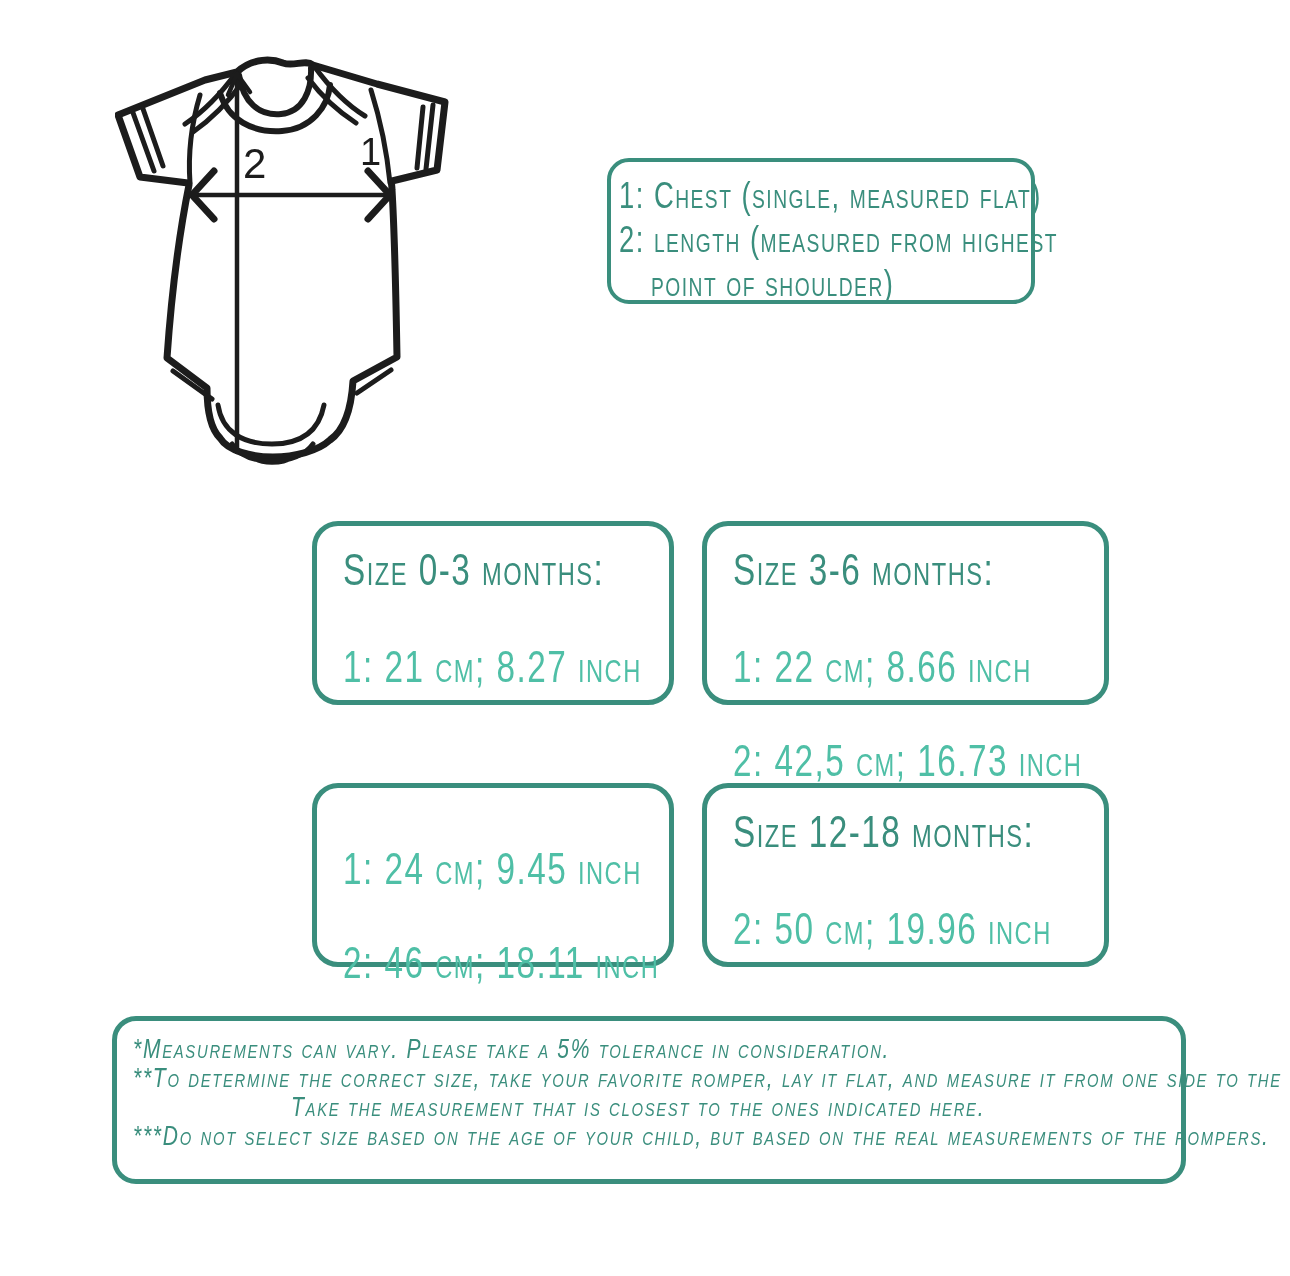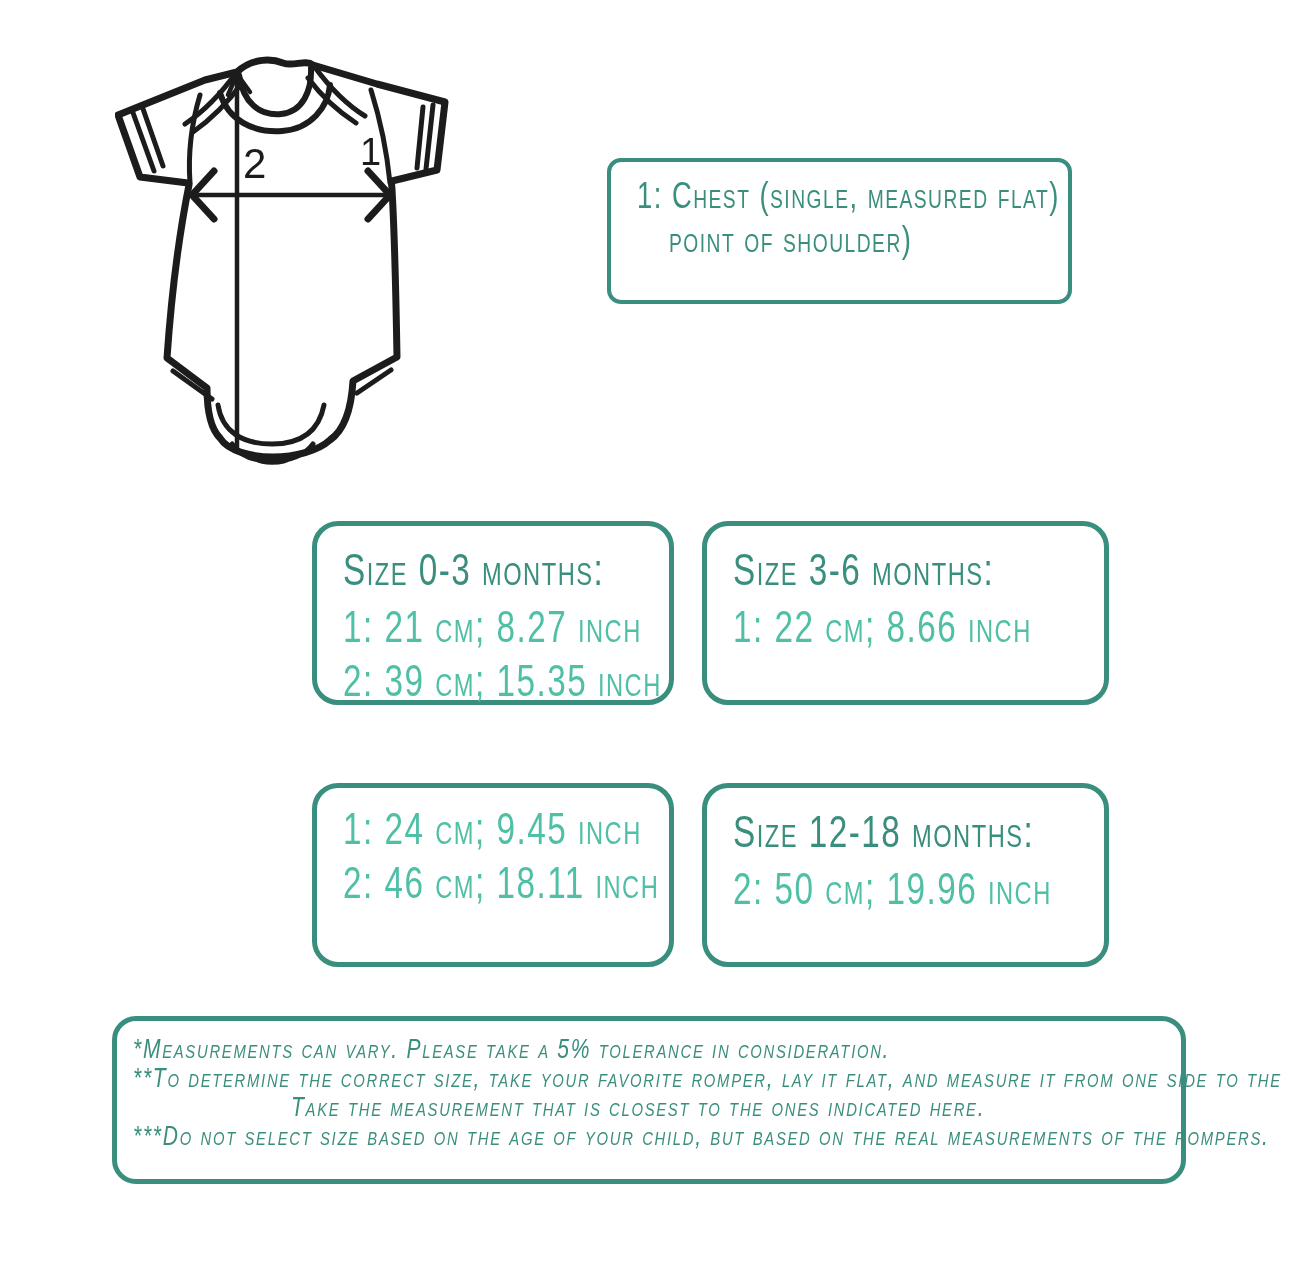--- a/index.html
+++ b/index.html
@@ -12,35 +12,35 @@
   }
   
   .cond{
     display:inline-block;
     transform:scaleX(0.74);
     transform-origin:0 50%;
     white-space:nowrap;
     font-variant:small-caps;
   }
   .teal-dark{color:var(--accent,#3A8E7D);}
-  .teal-light{color:var(--value,#4FBFA6);}
+  .teal-light{color:var(--value,#4FBFA6);margin-top:40px;}
 
   .rbox{
     position:absolute;
     border:5px solid var(--accent,#3A8E7D);
     border-radius:26px;
     background:#ffffff;
     box-sizing:border-box;
   }
 
   
   .legend-box{
-    left:607px;top:158px;width:465px;height:146px;
-    border-width:4px;border-radius:14px;
-    padding:12px 0 0 26px;
+    left:607px;top:158px;width:428px;height:146px;
+    border-width:4px;border-radius:22px;
+    padding:12px 0 0 8px;
   }
   .legend-line{font-size:37px;line-height:44px;letter-spacing:2px;}
   .legend-line.indent{padding-left:32px;}
 
   
   .size-box{padding:14px 0 0 26px;}
   .size-box.r1{top:521px;height:184px;}
   .size-box.r2{top:783px;height:184px;}
   .size-box.c1{left:312px;width:362px;}
   .size-box.c2{left:702px;width:407px;}
@@ -117,39 +117,42 @@
       <path stroke-width="7" d="M253,121 L275,145 L253,169"></path>
     </g>
     <text x="128" y="128" font-size="42">2</text>
     <text x="245" y="115" font-size="38">1</text>
   </svg>
 
   <div class="rbox legend-box">
     <div class="legend-line teal-dark">
       <span class="cond">1: Chest (single, measured flat)</span>
     </div>
+    <div class="legend-line teal-dark">
+      <span class="cond">2: length (measured from highest</span>
+    </div>
     <div class="legend-line teal-dark indent">
       <span class="cond">point of shoulder)</span>
     </div>
   </div>
 
   <div class="rbox size-box r1 c1">
     <div class="size-title teal-dark">
       <span class="cond">Size 0-3 months:</span></div>
     <div class="size-row teal-light">
       <span class="cond">1: 21 cm; 8.27 inch</span></div>
-    <div class="size-row teal-light">
-      <span class="cond">2: 39 cm; 15.35 inch</span></div>
   </div>
 
   <div class="rbox size-box r1 c2">
     <div class="size-title teal-dark">
       <span class="cond">Size 3-6 months:</span></div>
     <div class="size-row teal-light">
       <span class="cond">1: 22 cm; 8.66 inch</span></div>
+    <div class="size-row teal-light">
+      <span class="cond">2: 42,5 cm; 16.73 inch</span></div>
   </div>
 
   <div class="rbox size-box r2 c1">
     <div class="size-row teal-light">
       <span class="cond">1: 24 cm; 9.45 inch</span></div>
     <div class="size-row teal-light">
       <span class="cond">2: 46 cm; 18.11 inch</span></div>
   </div>
 
   <div class="rbox size-box r2 c2">

